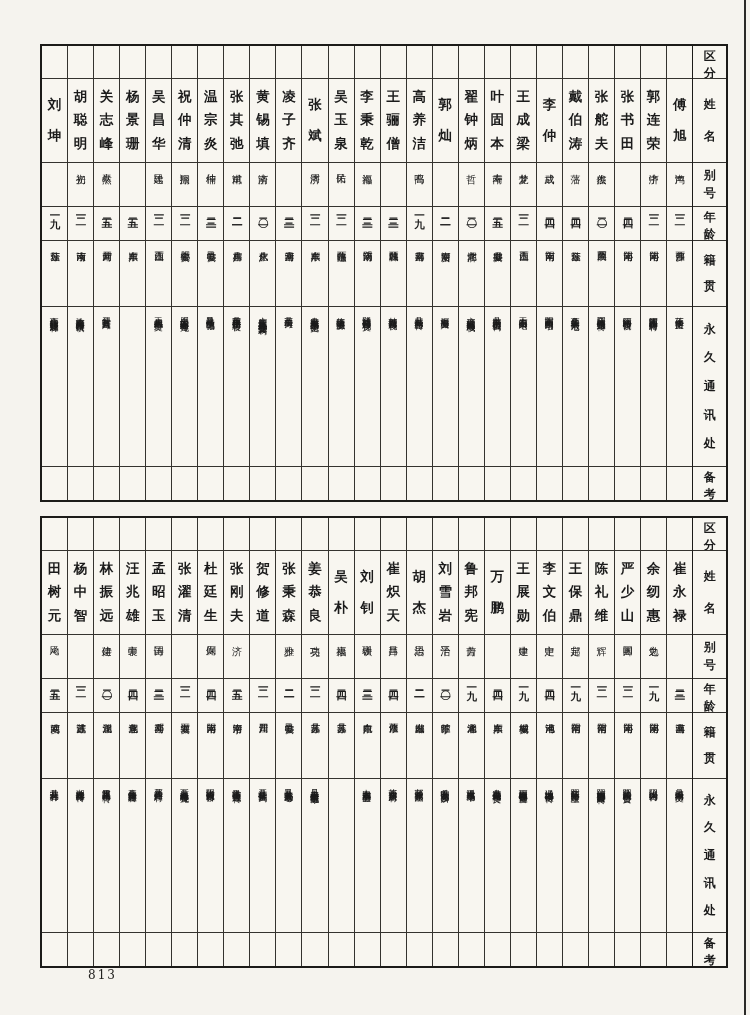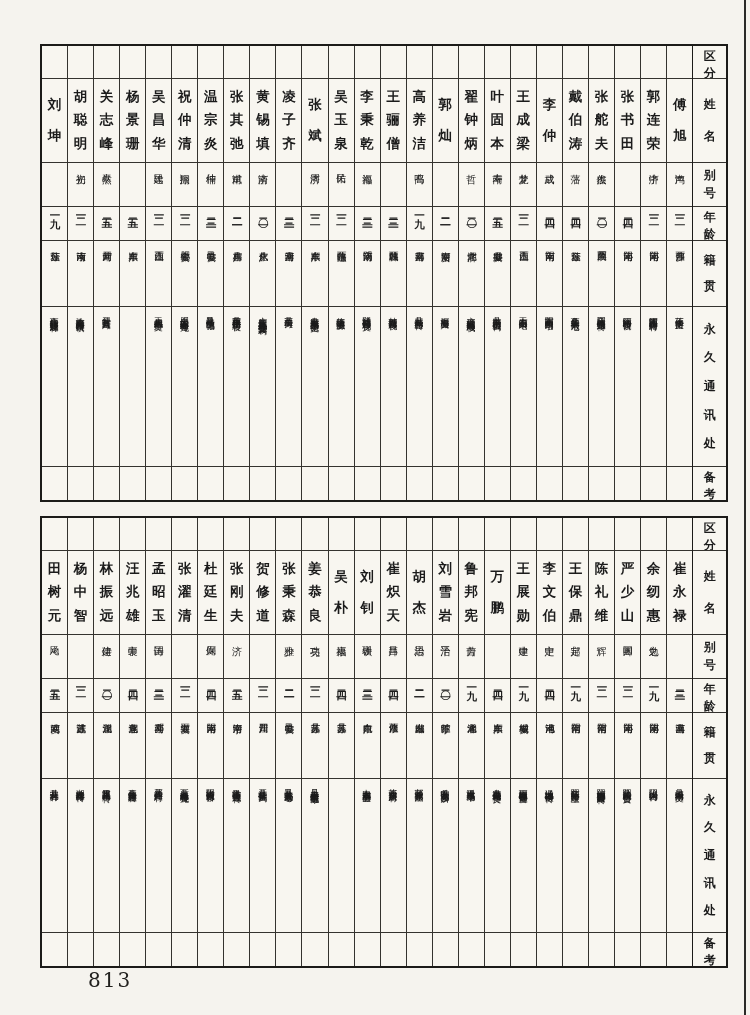--- a/index.html
+++ b/index.html
@@ -37,21 +37,21 @@
     font-size:13.5px;font-weight:700;}
   .alias{font-size:10px;}
   .age{font-size:10.5px;font-weight:700;}
   .native{font-size:9.5px;line-height:1.18;}
   .addr{font-size:8.8px;line-height:1.18;letter-spacing:0.5px;}
   .hcell{justify-content:center;padding:2px 0;}
   .hlab{display:flex;flex-direction:column;justify-content:space-evenly;align-items:center;height:100%;
     font-size:12px;font-weight:700;}
   .hlab span{display:block;}
   #page-number{
-    position:absolute;left:88px;top:968px;font-size:20px;letter-spacing:2px;
+    position:absolute;left:88px;top:968px;font-size:12px;letter-spacing:2px;
     font-family:"DejaVu Serif",serif;color:#22211f;
   }
 </style>
 </head>
 <body>
 
 <div class="edge-line"></div>
 
 <div class="tbl" id="tbl-top">
   <div class="slot"><div class="col pcol">

